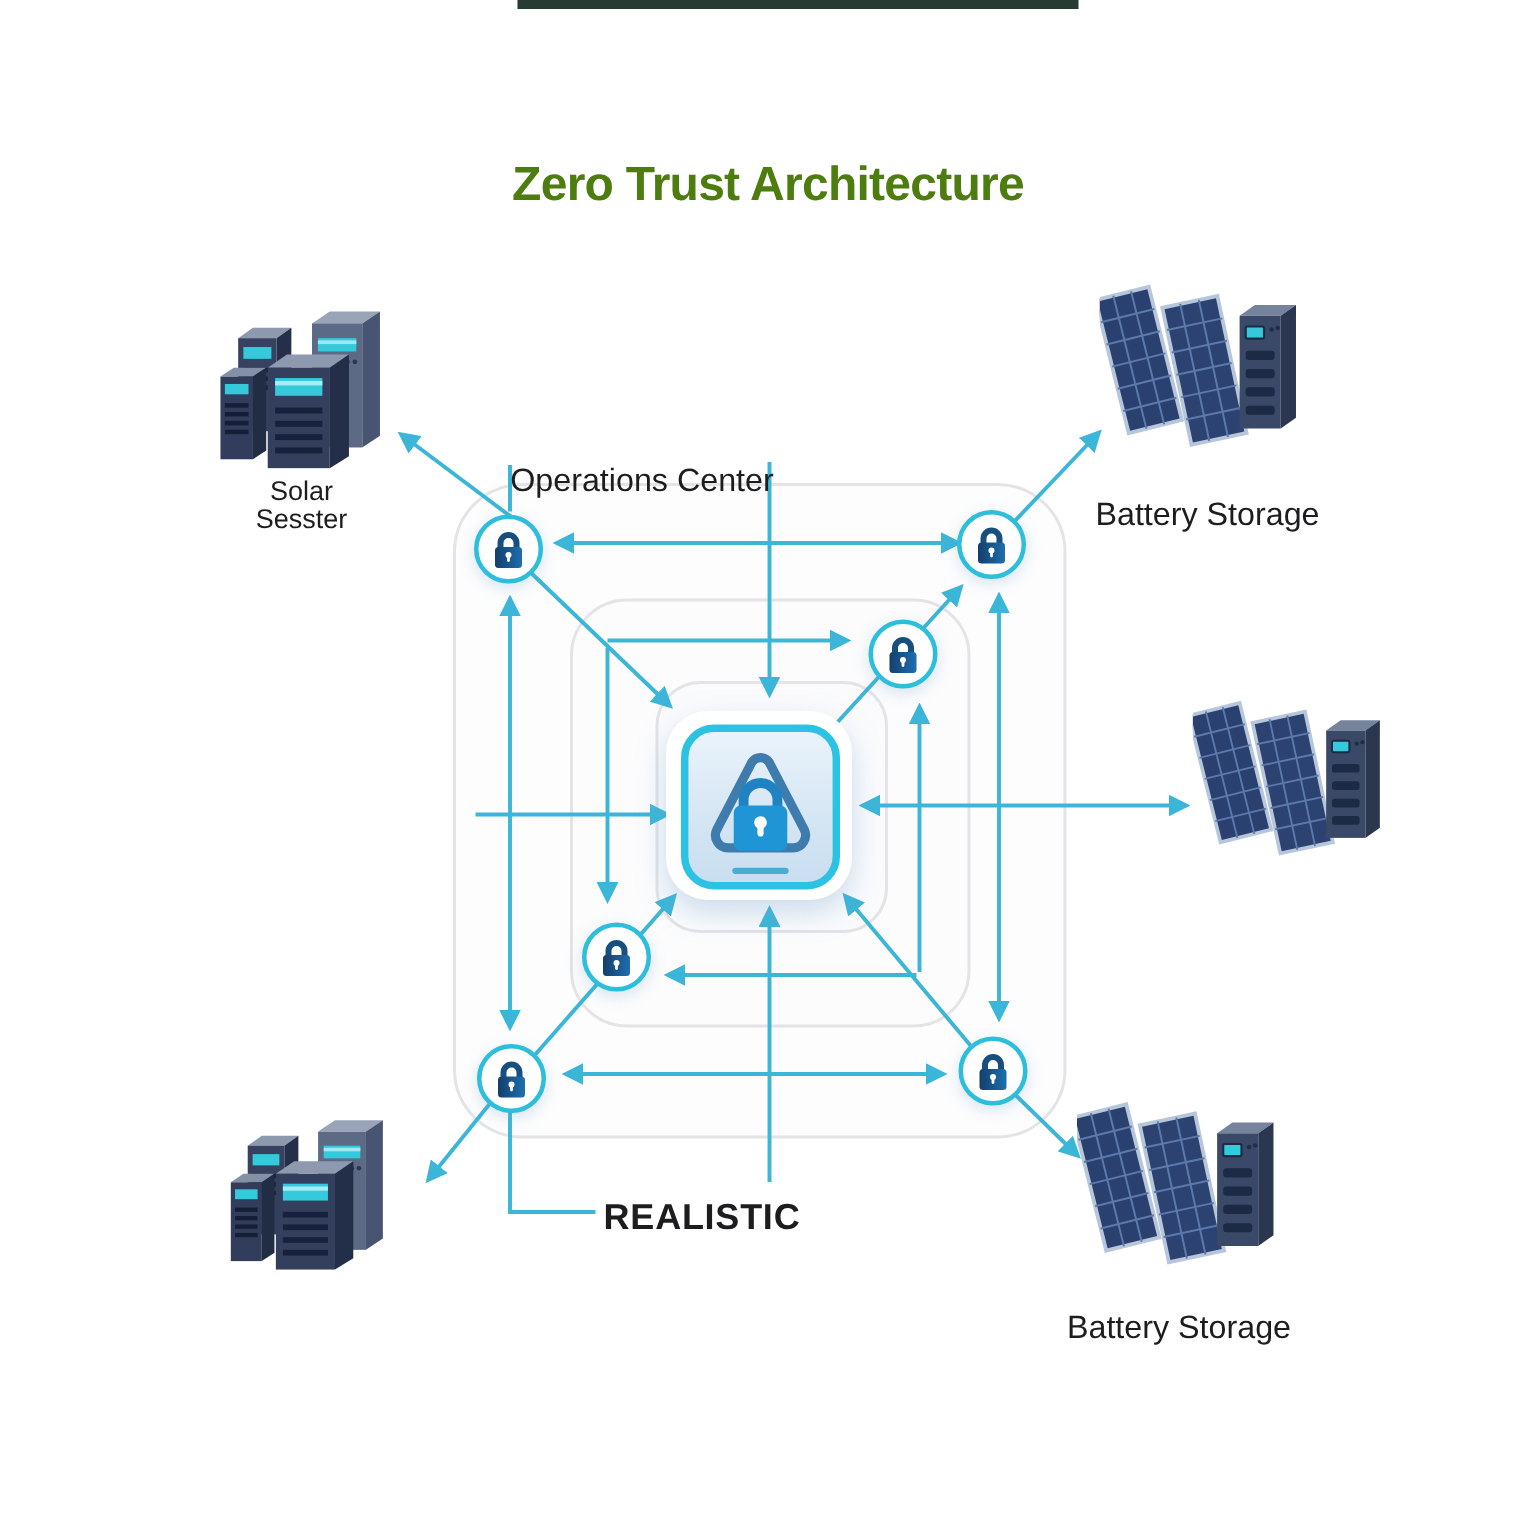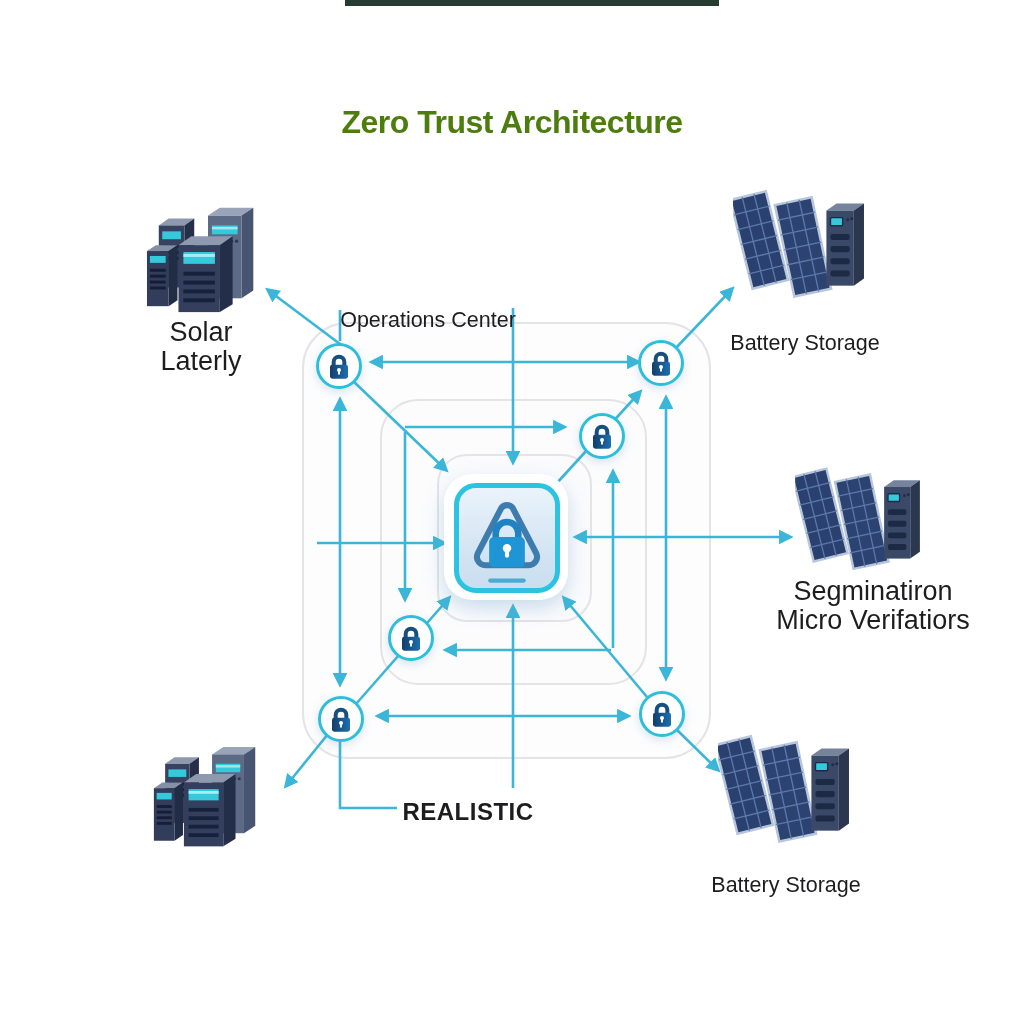--- a/index.html
+++ b/index.html
@@ -17,21 +17,21 @@
            background:#ffffff;box-shadow:0 8px 20px rgba(110,160,200,.35);z-index:4;}
   .hub{position:absolute;left:454px;top:483px;width:106px;height:110px;border-radius:22px;
        border:5px solid #2cc3e2;background:linear-gradient(180deg,#eaf3fb 0%,#d4e5f3 60%,#c9def0 100%);
        box-sizing:border-box;z-index:5;display:flex;align-items:center;justify-content:center;}
   .node{position:absolute;width:46px;height:46px;border-radius:50%;background:#ffffff;
         border:3px solid #2cbeda;box-sizing:border-box;z-index:6;
         box-shadow:0 3px 10px rgba(100,150,190,.25);display:flex;align-items:center;justify-content:center;}
   .node svg{width:32px;height:32px;}
   .device{position:absolute;z-index:5;}
   .lbl{position:absolute;z-index:7;text-align:center;transform:translateX(-50%);
-       font-size:27px;line-height:1.07;color:#1d1d1f;white-space:nowrap;}
+       font-size:18px;line-height:1.07;color:#1d1d1f;white-space:nowrap;}
   .lbl.small{font-size:21.5px;margin-top:29px;}
   .lbl.caps{font-size:24px;font-weight:600;letter-spacing:.5px;}
 </style>
 </head>
 <body>
 
 <div class="canvas">
 
   <div class="topbar"></div>
 
@@ -233,28 +233,24 @@
   <div class="device" style="left:718px;top:725px">
     <svg width="132" height="124" viewBox="0 0 130 122">
         <use href="#sym-solar"></use>
       </svg>
   </div>
 
   <div class="lbl small" style="left:428px;top:280px">Operations Center</div>
 
   <div class="lbl" style="left:201px;top:318px">
     <div>Solar</div>
-    <div>Laterly</div>
+    <div>Sesster</div>
   </div>
 
   <div class="lbl small" style="left:805px;top:303px">Battery Storage</div>
 
-  <div class="lbl" style="left:873px;top:577px">
-    <div>Segminatiron</div>
-    <div>Micro Verifatiors</div>
-  </div>
 
 
   <div class="lbl small" style="left:786px;top:845px">Battery Storage</div>
 
   <div class="lbl caps" style="left:468px;top:799px">REALISTIC</div>
 
 </div>
 
 </body></html>

